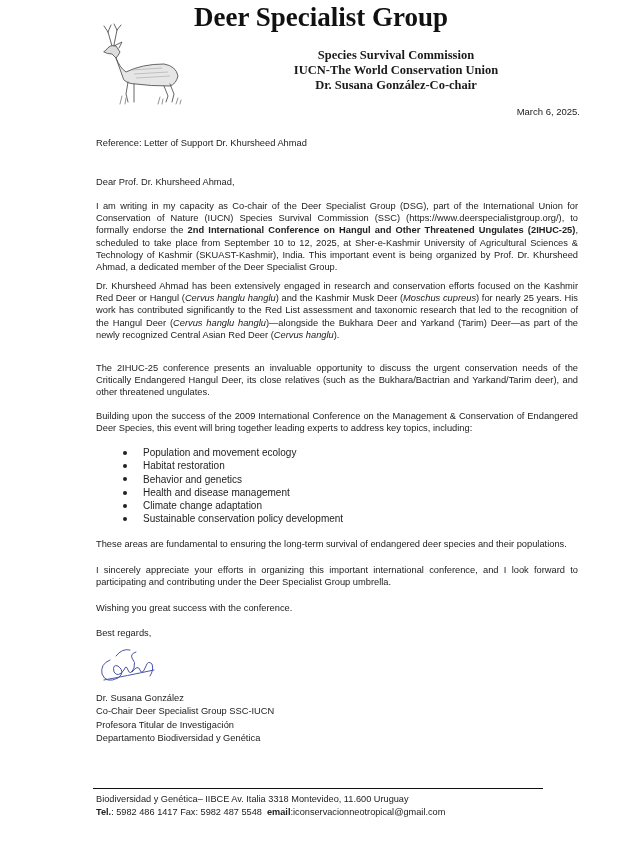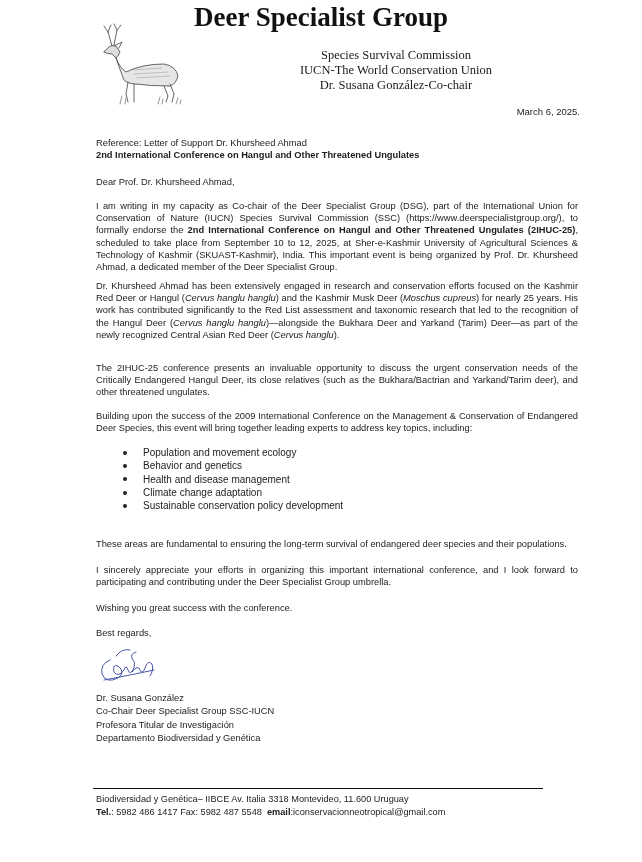--- a/index.html
+++ b/index.html
@@ -10,21 +10,21 @@
 
     .org-title {
       position: absolute; left: 0; width: 642px; top: 2px;
       text-align: center; 
       font-family: "Liberation Serif", serif; font-weight: bold;
       font-size: 27px; color: #111; letter-spacing: 0px;
     }
     .org-sub {
       position: absolute; left: 0; width: 642px; top: 48px;
       text-align: center; padding-left: 150px;
-      font-family: "Liberation Serif", serif; font-weight: normal;
+      font-family: "Liberation Serif", serif; font-weight: bold;
       font-size: 12.5px; line-height: 15px; color: #1a1a1a;
     }
 
     .date {
       position: absolute; right: 62px; top: 106px;
       font-size: 9.5px; color: #222;
     }
 
     .body-block {
       position: absolute; left: 96px; width: 482px;
@@ -86,37 +86,40 @@
 <div class="org-sub">
   <div>Species Survival Commission</div>
   <div>IUCN-The World Conservation Union</div>
   <div>Dr. Susana González-Co-chair</div>
 </div>
 
 <div class="date">March 6, 2025.</div>
 
 <div class="body-block ref">
   <div>Reference: Letter of Support Dr. Khursheed Ahmad</div>
-  <div class="bold">2nd International Conference on Hangul and Other Threatened Ungulates</div>
 </div>
 
 <div class="body-block salutation">Dear Prof. Dr. Khursheed Ahmad,</div>
 
 <div class="body-block justify p1"><span>I am writing in my capacity as Co-chair of the Deer Specialist Group (DSG), part of the International Union for Conservation of Nature (IUCN) Species Survival Commission (SSC) (https://www.deerspecialistgroup.org/), to formally endorse the </span><b>2nd International Conference on Hangul and Other Threatened Ungulates (2IHUC-25)</b><span>, scheduled to take place from September 10 to 12, 2025, at Sher-e-Kashmir University of Agricultural Sciences &amp; Technology of Kashmir (SKUAST-Kashmir), India. This important event is being organized by Prof. Dr. Khursheed Ahmad, a dedicated member of the Deer Specialist Group.</span></div>
 
 <div class="body-block justify p2"><span>Dr. Khursheed Ahmad has been extensively engaged in research and conservation efforts focused on the Kashmir Red Deer or Hangul (</span><i>Cervus hanglu hanglu</i><span>) and the Kashmir Musk Deer (</span><i>Moschus cupreus</i><span>) for nearly 25 years. His work has contributed significantly to the Red List assessment and taxonomic research that led to the recognition of the Hangul Deer (</span><i>Cervus hanglu hanglu</i><span>)—alongside the Bukhara Deer and Yarkand (Tarim) Deer—as part of the newly recognized Central Asian Red Deer (</span><i>Cervus hanglu</i><span>).</span></div>
 
 <div class="body-block justify p3">The 2IHUC-25 conference presents an invaluable opportunity to discuss the urgent conservation needs of the Critically Endangered Hangul Deer, its close relatives (such as the Bukhara/Bactrian and Yarkand/Tarim deer), and other threatened ungulates.</div>
 
 <div class="body-block justify p4">Building upon the success of the 2009 International Conference on the Management &amp; Conservation of Endangered Deer Species, this event will bring together leading experts to address key topics, including:</div>
 
 <ul class="topics">
   <li>
       <span class="bullet"></span>
       <span>Population and movement ecology</span>
+    </li>
+  <li>
+      <span class="bullet"></span>
+      <span>Habitat restoration</span>
     </li>
   <li>
       <span class="bullet"></span>
       <span>Behavior and genetics</span>
     </li>
   <li>
       <span class="bullet"></span>
       <span>Health and disease management</span>
     </li>
   <li>

